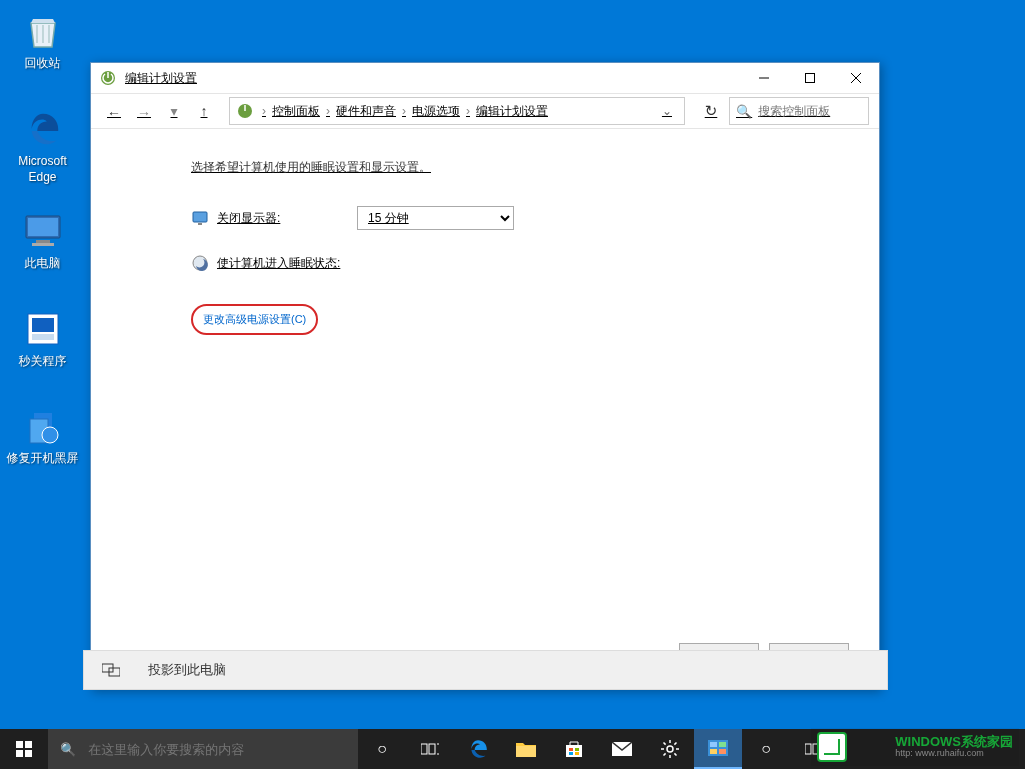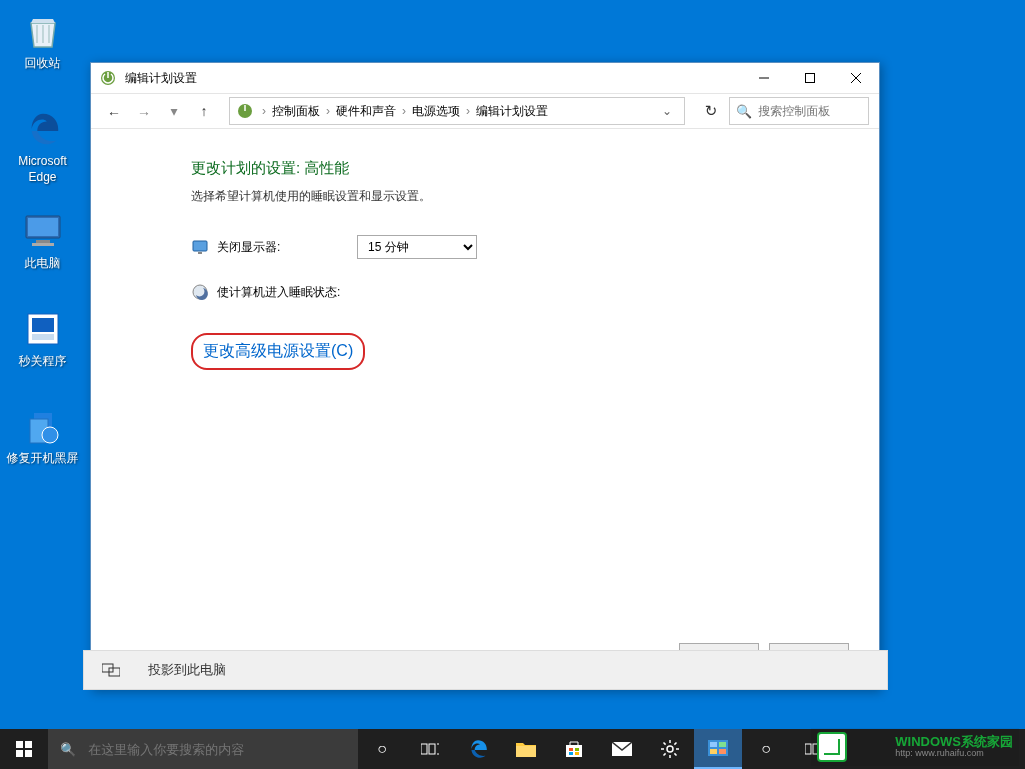--- a/index.html
+++ b/index.html
@@ -4,21 +4,21 @@
 <style>
 * { margin: 0; padding: 0; box-sizing: border-box; font-family: "Microsoft YaHei", "Segoe UI", sans-serif; }
 body { width: 1025px; height: 769px; background: #0078d7; overflow: hidden; position: relative; }
 
 
 .desktop-icon { position: absolute; width: 75px; text-align: center; color: #fff; font-size: 12px; cursor: pointer; }
 .desktop-icon .icon-img { width: 42px; height: 42px; margin: 0 auto 4px; display: flex; align-items: center; justify-content: center; }
 .desktop-icon .label { text-shadow: 1px 1px 2px rgba(0,0,0,.6); line-height: 1.3; }
 
 
-.window { position: absolute; left: 90px; top: 62px; width: 790px; height: 628px; background: #fff; border: 1px solid #5a8fc1; box-shadow: 2px 2px 10px rgba(0,0,0,.3); display: flex; flex-direction: column; }
+.window { position: absolute; left: 90px; top: 62px; width: 790px; height: 628px; background: #fff; border: 1px solid #5a8fc1; box-shadow: 2px 2px 10px rgba(0,0,0,.3); display: flex; flex-direction: column; text-decoration: underline; }
 .titlebar { height: 30px; display: flex; align-items: center; padding: 0 0 0 8px; background: #fff; }
 .titlebar .app-icon { width: 18px; height: 18px; margin-right: 8px; }
 .titlebar .title { font-size: 12px; flex: 1; color: #000; }
 .titlebar .win-btns { display: flex; }
 .titlebar .win-btn { width: 46px; height: 30px; display: flex; align-items: center; justify-content: center; font-size: 12px; cursor: pointer; }
 
 .nav-row { height: 36px; display: flex; align-items: center; padding: 0 10px; gap: 4px; border-top: 1px solid #e5e5e5; border-bottom: 1px solid #e5e5e5; }
 .nav-btn { width: 26px; height: 26px; display: flex; align-items: center; justify-content: center; color: #888; cursor: pointer; font-size: 14px; }
 .nav-btn.enabled { color: #333; }
 .breadcrumb-box { flex: 1; height: 28px; border: 1px solid #ccc; display: flex; align-items: center; padding: 0 6px; font-size: 12px; margin: 0 8px; }
@@ -31,22 +31,22 @@
 .search-box { width: 140px; height: 28px; border: 1px solid #ccc; display: flex; align-items: center; padding: 0 6px; }
 .search-box .search-icon { color: #666; margin-right: 6px; font-size: 13px; }
 .search-box input { border: none; outline: none; font-size: 12px; width: 100%; color: #6d28d9; }
 
 .content { flex: 1; padding: 30px 30px 20px 100px; overflow: auto; }
 .page-heading { color: #0b6a1e; font-size: 15px; font-weight: normal; margin-bottom: 10px; }
 .page-sub { font-size: 12px; color: #333; margin-bottom: 30px; }
 .setting-row { display: flex; align-items: center; margin-bottom: 24px; }
 .setting-row .s-icon { width: 18px; height: 18px; margin-right: 8px; border-radius: 50%; }
 .setting-row .s-label { font-size: 12px; width: 140px; color: #000; }
-.setting-row select { width: 120px; height: 24px; font-size: 12px; border: 1px solid #aaa; padding: 0 6px; background: #fff; }
-.link { font-size: 16px; color: #0066cc; cursor: pointer; display: inline-block; margin-top: 8px; border-radius: 16px; }
+.setting-row select { width: 157px; height: 24px; font-size: 12px; border: 1px solid #aaa; padding: 0 6px; background: #fff; }
+.link { font-size: 11px; color: #0066cc; cursor: pointer; display: inline-block; margin-top: 8px; border-radius: 16px; }
 .link.highlighted { border: 2px solid #d62828; padding: 6px 10px; }
 .link-restore { margin-top: 12px; display: block; }
 .button-row { display: flex; justify-content: flex-end; gap: 10px; padding: 0 30px 20px; }
 .button-row button { width: 80px; height: 26px; font-size: 12px; border: 1px solid #aaa; background: #efefef; cursor: pointer; }
 .button-row button:disabled { color: #999; cursor: default; }
 
 
 .project-strip { position: absolute; left: 83px; top: 650px; width: 805px; height: 40px; background: #f0f0f0; display: flex; align-items: center; padding: 0 18px; font-size: 13px; color: #333; gap: 28px; border: 1px solid #ddd; }
 
 
@@ -180,21 +180,20 @@
       <span class="dd">⌄</span>
     </div>
     <div class="refresh-btn">↻</div>
     <div class="search-box">
       <span class="search-icon">🔍</span>
       <input type="text" placeholder="搜索控制面板" style="">
     </div>
   </div>
 
   <div class="content">
-    <h2 class="page-heading">更改计划的设置: 高性能</h2>
     <div class="page-sub">选择希望计算机使用的睡眠设置和显示设置。</div>
 
     <div class="setting-row">
       <div class="s-icon">
         <svg width="18" height="18" viewBox="0 0 18 18">
             <rect x="2" y="3" width="14" height="10" rx="1" fill="#5aa0e0" stroke="#2060a0"></rect>
             <rect x="7" y="14" width="4" height="2" fill="#888"></rect>
           </svg>
       </div>
       <div class="s-label">关闭显示器:</div>

